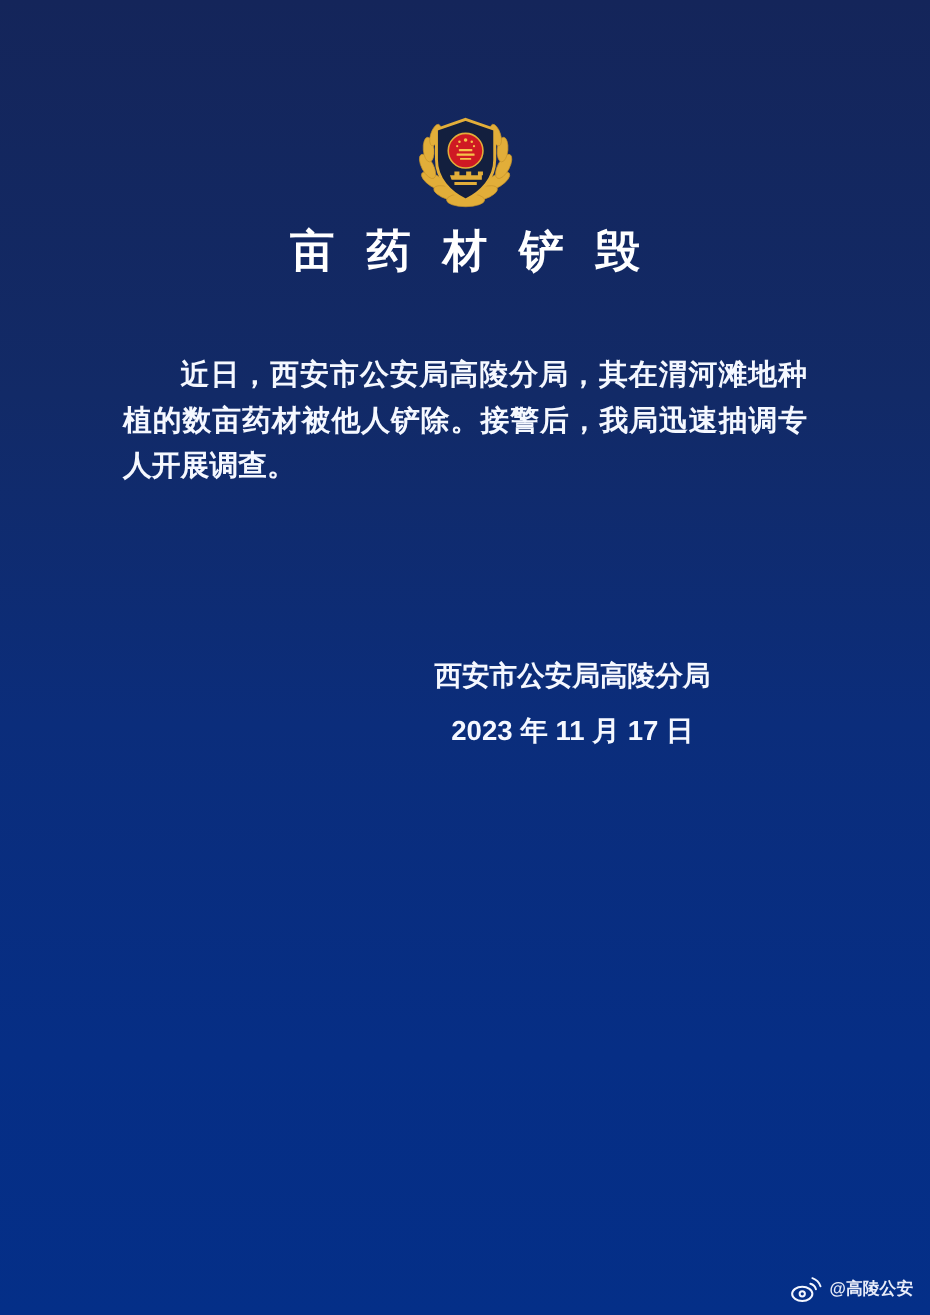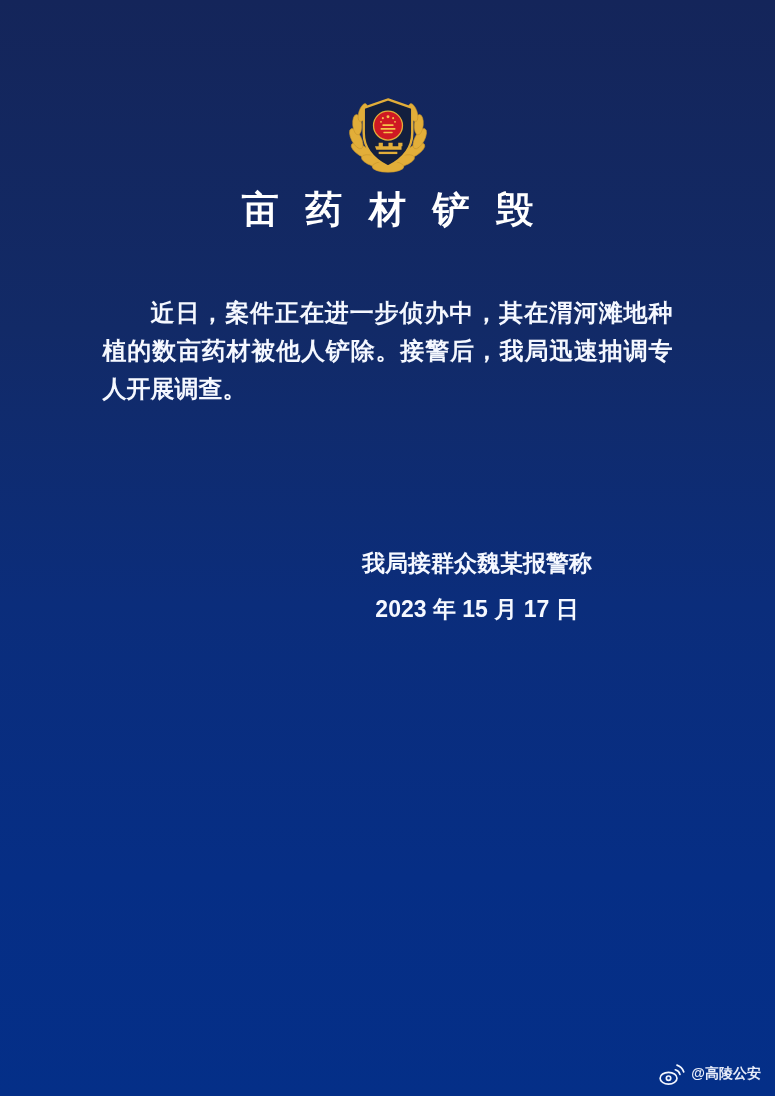--- a/index.html
+++ b/index.html
@@ -100,26 +100,26 @@
       </g>
 
       <path d="M36 58 h4 v-3.5 h4.5 v3.5 h6 v-3.5 h4.5 v3.5 h6 v-3.5 h4.5 v3.5 h-1 v4 h-27 z" fill="#e2ae39"></path>
       <path d="M40 64 h20 v2.5 h-20 z" fill="#e2ae39"></path>
     </svg>
   </div>
 
   <div class="title">亩药材铲毁</div>
 
   <div class="body-text">
-    <p>近日，案件正在进一步侦办中，其在渭河滩地种植的数亩药材被他人铲除。接警后，我局迅速抽调专人开展调查。</p>
+    <p>近日，西安市公安局高陵分局，其在渭河滩地种植的数亩药材被他人铲除。接警后，我局迅速抽调专人开展调查。</p>
   </div>
 
   <div class="signature-block">
-    <div>我局接群众魏某报警称</div>
-    <div>2023 年 15 月 17 日</div>
+    <div>西安市公安局高陵分局</div>
+    <div>2023 年 11 月 17 日</div>
   </div>
 
   <div class="watermark">
     <svg viewBox="0 0 32 27" aria-hidden="true">
       <g fill="none" stroke="#f4f7ff" stroke-width="2" stroke-linecap="round">
         <ellipse cx="12.5" cy="18.5" rx="10" ry="7"></ellipse>
         <circle cx="12.5" cy="18.5" r="2.6"></circle>
         <path d="M20.5 8.5 a7.5 7.5 0 0 1 5.5 5.5"></path>
         <path d="M22.5 3 a13 13 0 0 1 8 8"></path>
       </g>

